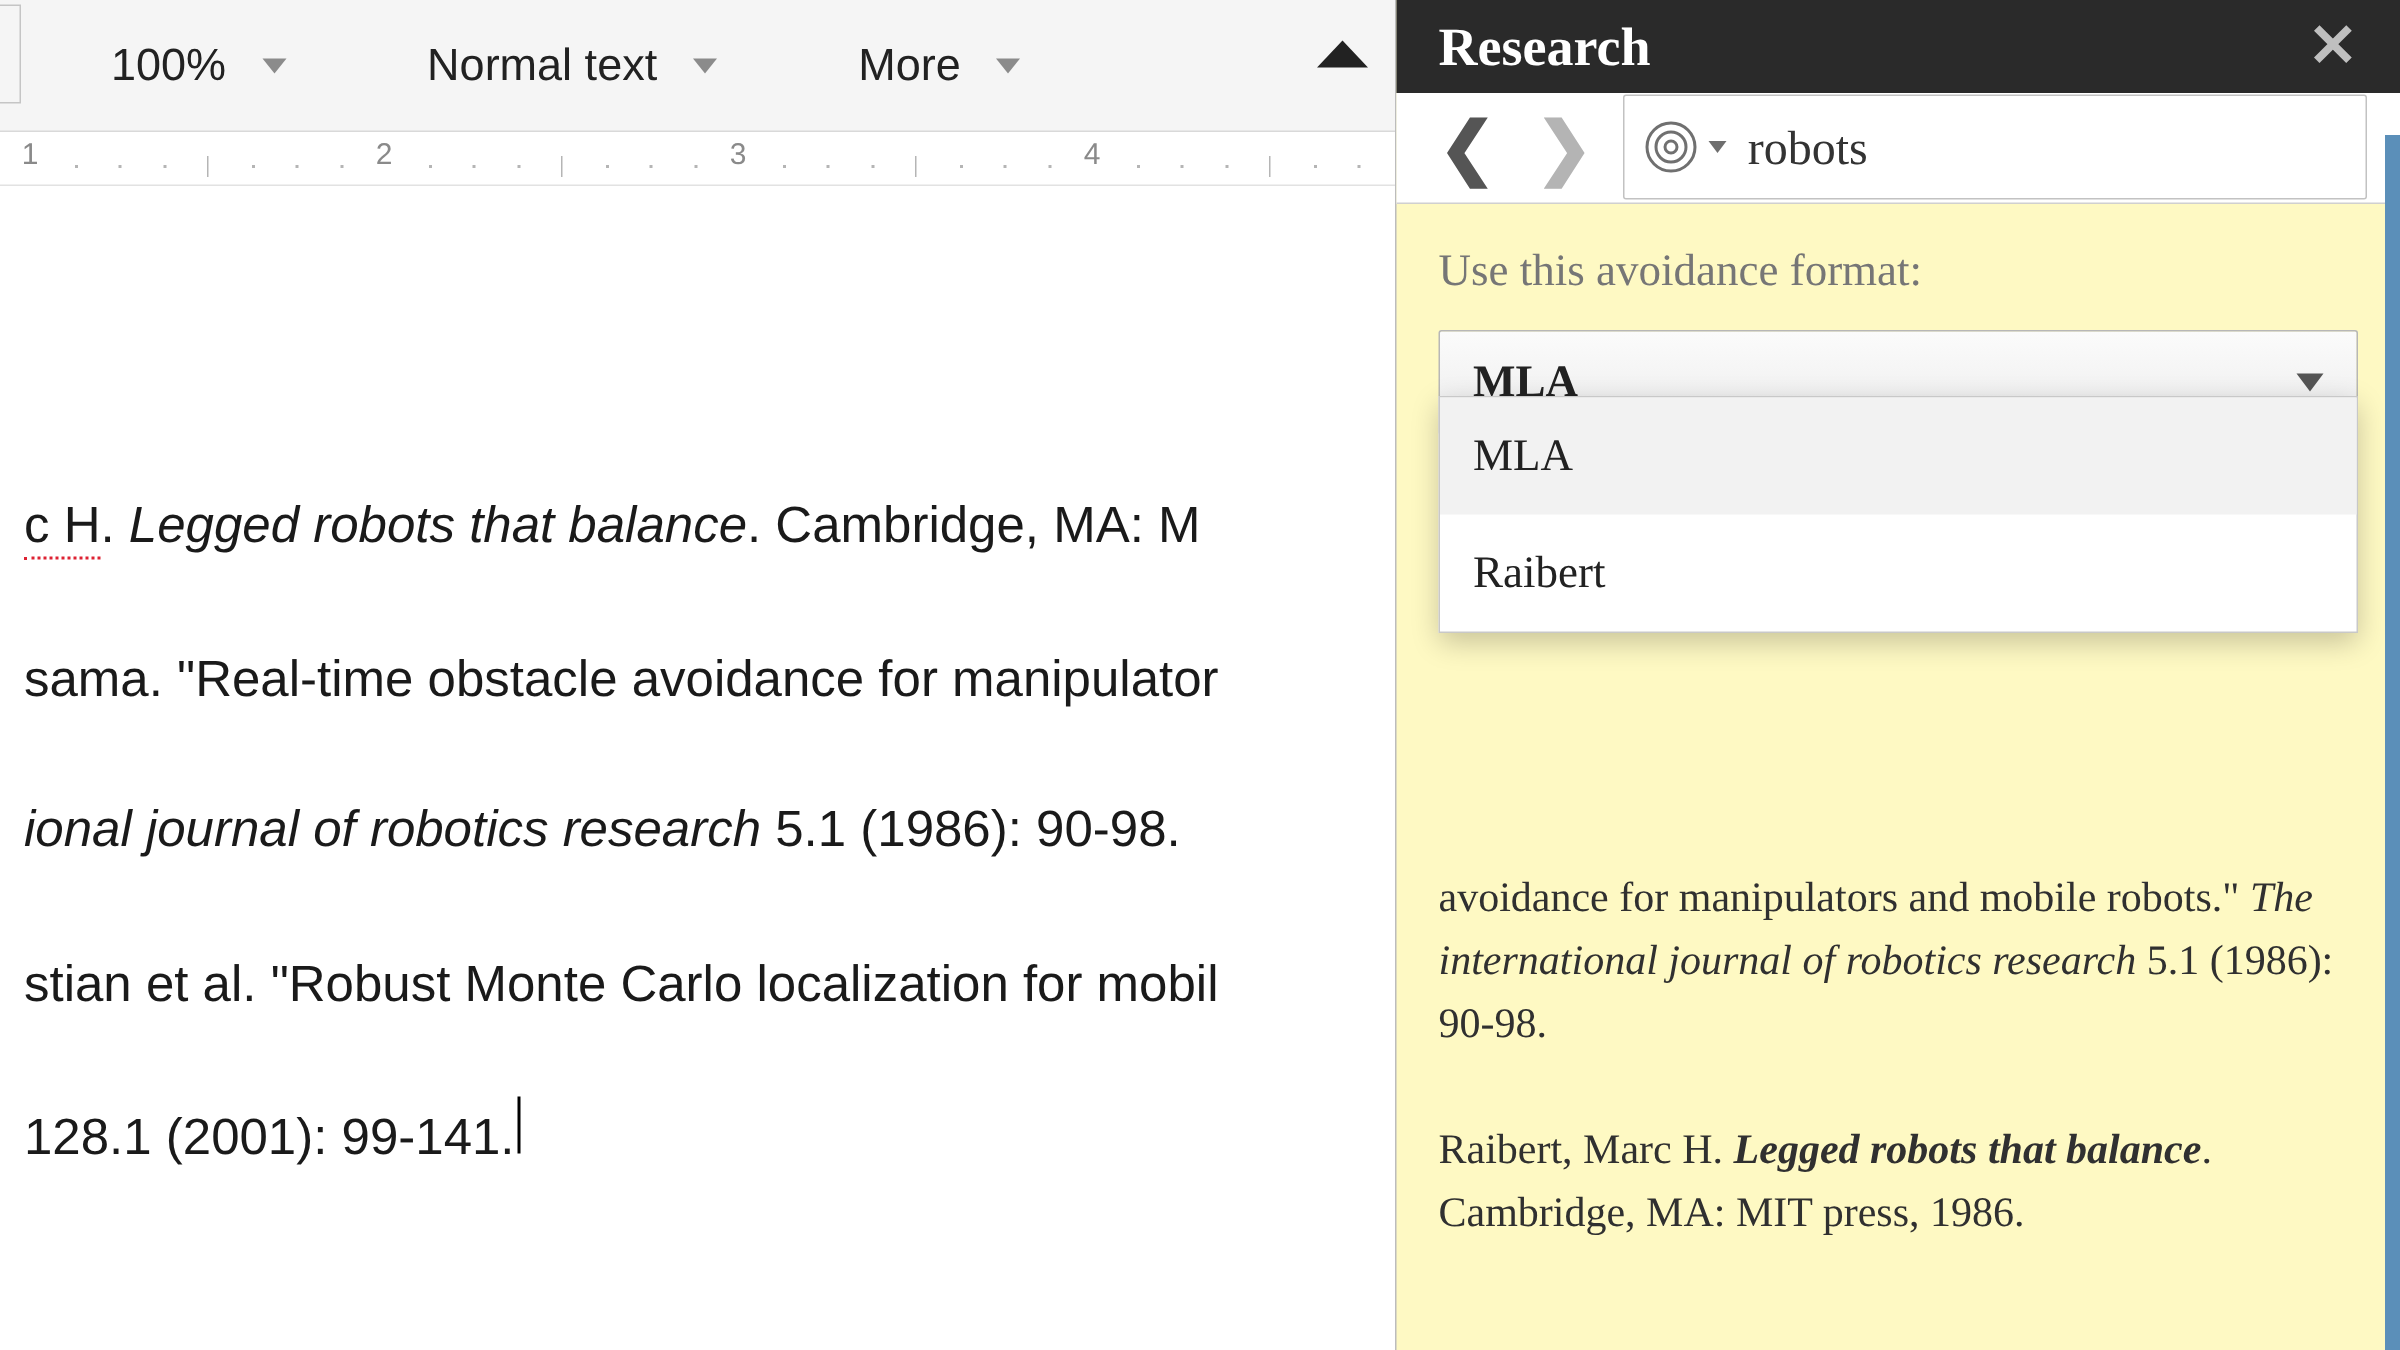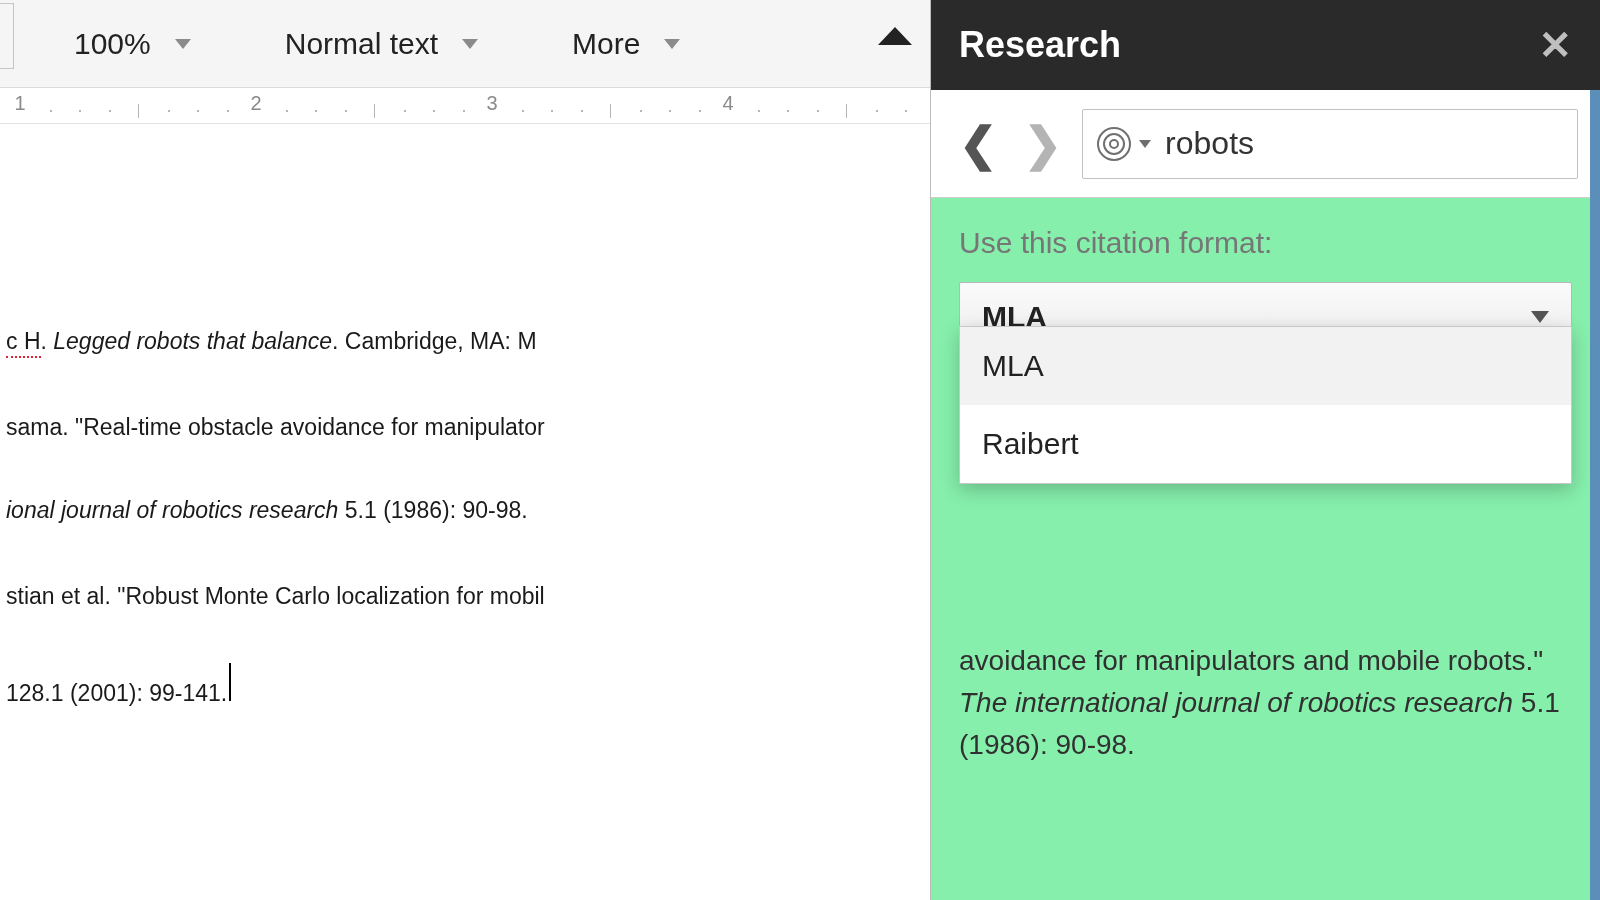--- a/index.html
+++ b/index.html
@@ -24,34 +24,34 @@
     position:absolute; left:0; top:88px; width:930px; height:36px;
     background:#fff; border-bottom:1px solid #e2e2e2;
     font-size:20px; color:#8a8a8a;
   }
   .ruler-inner{position:relative;height:100%;}
   .ruler-num{position:absolute;top:4px;transform:translateX(-50%);}
   .ruler-tick{position:absolute;top:20px;width:1px;height:10px;background:#b5b5b5;}
   .ruler-dot{position:absolute;top:22px;width:2px;height:2px;background:#b5b5b5;}
   
   .doc {
-    position:absolute; left:6px; top:124px; width:930px; height:776px;
+    position:absolute; left:16px; top:124px; width:930px; height:776px;
     background:#fff; padding:200px 0 0 0;
-    font-size:23px; line-height:1.55; color:#1a1a1a;
+    font-size:34px; line-height:1.55; color:#1a1a1a;
     overflow:hidden;
   }
   .doc p { margin-bottom:48px; white-space:nowrap; }
   .spellerr{border-bottom:2px dotted #d23; padding-bottom:2px;}
   .ital{font-style:italic;}
   .cursor-pipe{border-left:2px solid #000; height:38px; display:inline-block; vertical-align:baseline; margin-left:2px;}
   
   .sidebar{
     position:absolute; right:0; top:0; width:670px; height:100%;
-    background:#86efac; border-left:1px solid #bcbcbc;
-    display:flex; flex-direction:column;
+    background:#fef9c3; border-left:1px solid #bcbcbc;
+    display:flex; flex-direction:column;font-family:Liberation Serif, serif;
   }
   .sb-strip{position:absolute;right:0;top:90px;width:10px;height:810px;background:#5b8fb9;}
   .sb-head{
     height:90px;background:#2a2a2a;color:#fff;display:flex;
     align-items:center;justify-content:space-between;padding:0 28px;
     font-size:36px;font-weight:bold;
   }
   .sb-close{font-size:40px;color:#bfbfbf;font-weight:bold;cursor:pointer;line-height:1;}
   .sb-nav{
     height:108px;display:flex;align-items:center;gap:14px;
@@ -171,29 +171,30 @@
         <span class="sc1"></span>
           <span class="sc2"></span>
           <span class="sc3"></span>
       </span>
       <span class="mini-arrow"></span>
       <span>robots</span>
     </div>
   </div>
 
   <div class="sb-body">
-    <div class="hint">Use this citation format:</div>
+    <div class="hint">Use this avoidance format:</div>
 
     <div class="sel-box">
       <span>MLA</span>
       <span class="sel-arrow"></span>
     </div>
 
     <div class="sel-menu" id="cf-menu">
         <div class="sel-opt sel">MLA</div>
         <div class="sel-opt">Raibert</div>
       </div>
   </div>
 
   <div class="results" id="results" style="margin-top:260px">
       <p><span>avoidance for manipulators and mobile robots." </span><span class="ital">The international journal of robotics research</span><span> 5.1 (1986): 90-98.</span></p>
+      <p><span>Raibert, Marc H. </span><span class="bold-it">Legged robots that balance</span><span>. Cambridge, MA: MIT press, 1986.</span></p>
     </div>
 </div>
 
 </body></html>

